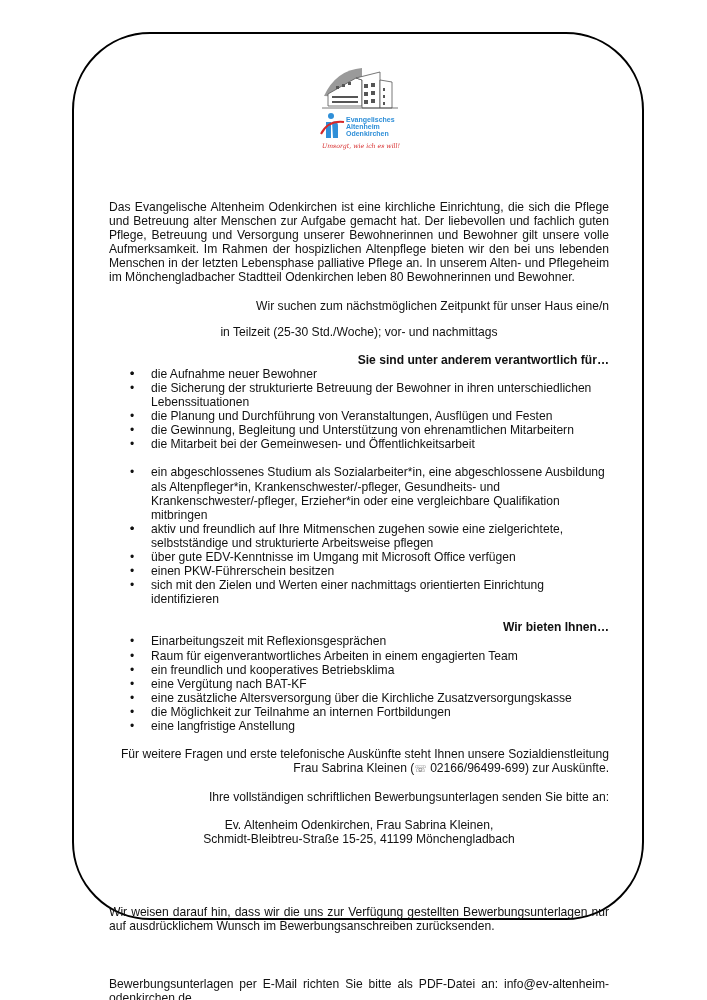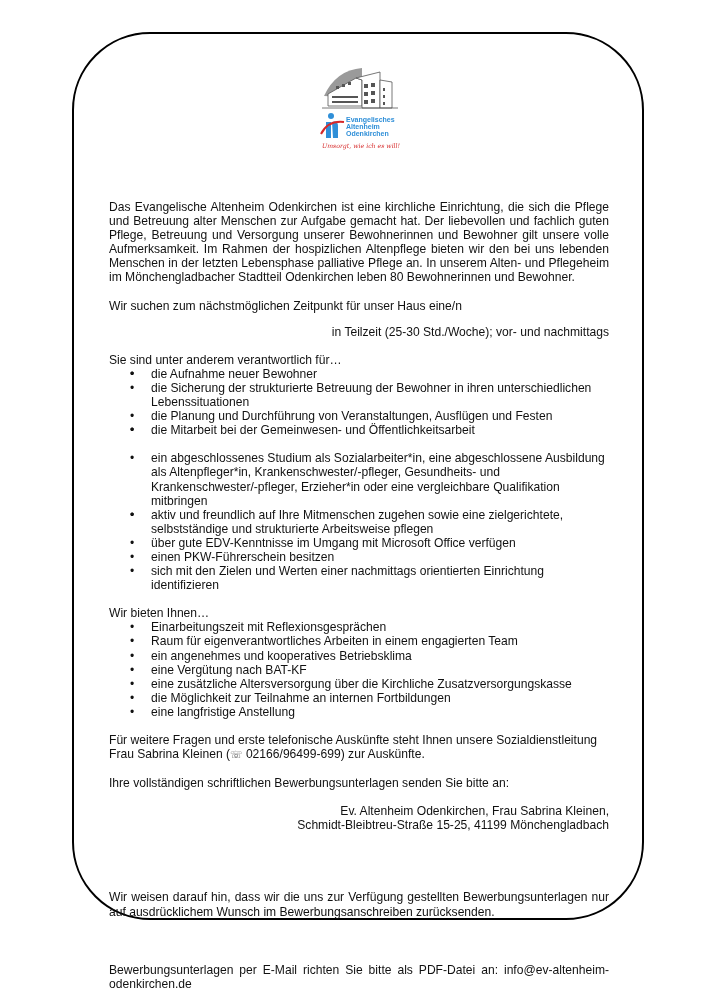--- a/index.html
+++ b/index.html
@@ -3,27 +3,27 @@
 <meta charset="utf-8">
 <style>
   html, body { margin: 0; padding: 0; background: #ffffff; }
   body { width: 707px; height: 1000px; position: relative; overflow: hidden;
          font-family: "Liberation Sans", sans-serif; color: #111; }
   .frame { position: absolute; left: 72px; top: 32px; width: 572px; height: 888px;
            border: 2.5px solid #000; border-radius: 78px; box-sizing: border-box; }
   .logo { position: absolute; left: 318px; top: 64px; width: 86px; height: 90px; }
   .content { position: absolute; left: 109px; top: 156px; width: 500px;
              font-size: 12.1px; line-height: 14.1px; }
-  p { margin: 0; }
+  p { margin: 0; text-align: right; }
   .justify { text-align: justify; margin-top: 44px; }
   .gap { height: 14px; }
-  .center { text-align: right; }
+  .center { text-align: center; }
   .job-title { text-align: center; font-weight: bold; font-size: 14.2px; line-height: 16px; margin-top: 1px; }
-  .job-sub { text-align: right; }
-  .section-head { font-weight: normal; }
+  .job-sub { text-align: center; }
+  .section-head { font-weight: bold; }
   ul { list-style: none; margin: 0; padding: 0; }
   li { position: relative; padding-left: 42px; }
   li .bullet { position: absolute; left: 21px; top: 0; }
   .phone { font-size: 10px; color: #666; }
 </style>
 </head>
 <body>
 
 <div class="frame"></div>
 
@@ -68,40 +68,40 @@
   <div class="gap" style="height:12px"></div>
   <p class="job-sub">in Teilzeit (25-30 Std./Woche); vor- und nachmittags</p>
   <div class="gap"></div>
 
   <p class="section-head">Sie sind unter anderem verantwortlich für…</p>
   <ul>
     <li><span class="bullet">•</span></li>
     <li><span class="bullet">•</span><span>die Aufnahme neuer Bewohner</span></li>
     <li><span class="bullet">•</span><span>die Sicherung der strukturierte Betreuung der Bewohner in ihren unterschiedlichen Lebenssituationen</span></li>
     <li><span class="bullet">•</span><span>die Planung und Durchführung von Veranstaltungen, Ausflügen und Festen</span></li>
-    <li><span class="bullet">•</span></li>
+    <li><span class="bullet">•</span><span>die Gewinnung, Begleitung und Unterstützung von ehrenamtlichen Mitarbeitern</span></li>
     <li><span class="bullet">•</span><span>die Mitarbeit bei der Gemeinwesen- und Öffentlichkeitsarbeit</span></li>
   </ul>
   <div class="gap"></div>
 
   <ul>
     <li><span class="bullet">•</span><span>ein abgeschlossenes Studium als Sozialarbeiter*in, eine abgeschlossene Ausbildung als Altenpfleger*in, Krankenschwester/-pfleger, Gesundheits- und Krankenschwester/-pfleger, Erzieher*in oder eine vergleichbare Qualifikation mitbringen</span></li>
     <li><span class="bullet">•</span></li>
     <li><span class="bullet">•</span><span>aktiv und freundlich auf Ihre Mitmenschen zugehen sowie eine zielgerichtete, selbstständige und strukturierte Arbeitsweise pflegen</span></li>
     <li><span class="bullet">•</span><span>über gute EDV-Kenntnisse im Umgang mit Microsoft Office verfügen</span></li>
     <li><span class="bullet">•</span><span>einen PKW-Führerschein besitzen</span></li>
     <li><span class="bullet">•</span><span>sich mit den Zielen und Werten einer nachmittags orientierten Einrichtung identifizieren</span></li>
   </ul>
   <div class="gap"></div>
 
   <p class="section-head">Wir bieten Ihnen…</p>
   <ul>
     <li><span class="bullet">•</span><span>Einarbeitungszeit mit Reflexionsgesprächen</span></li>
     <li><span class="bullet">•</span><span>Raum für eigenverantwortliches Arbeiten in einem engagierten Team</span></li>
-    <li><span class="bullet">•</span><span>ein angenehmes und kooperatives Betriebsklima</span></li>
+    <li><span class="bullet">•</span><span>ein freundlich und kooperatives Betriebsklima</span></li>
     <li><span class="bullet">•</span><span>eine Vergütung nach BAT-KF</span></li>
     <li><span class="bullet">•</span><span>eine zusätzliche Altersversorgung über die Kirchliche Zusatzversorgungskasse</span></li>
     <li><span class="bullet">•</span><span>die Möglichkeit zur Teilnahme an internen Fortbildungen</span></li>
     <li><span class="bullet">•</span><span>eine langfristige Anstellung</span></li>
   </ul>
   <div class="gap"></div>
 
   <p>Für weitere Fragen und erste telefonische Auskünfte steht Ihnen unsere Sozialdienstleitung</p>
   <p><span>Frau Sabrina Kleinen (</span><span class="phone">☏</span><span> 02166/96499-699</span><span>) zur Auskünfte.</span></p>
   <div class="gap"></div>

